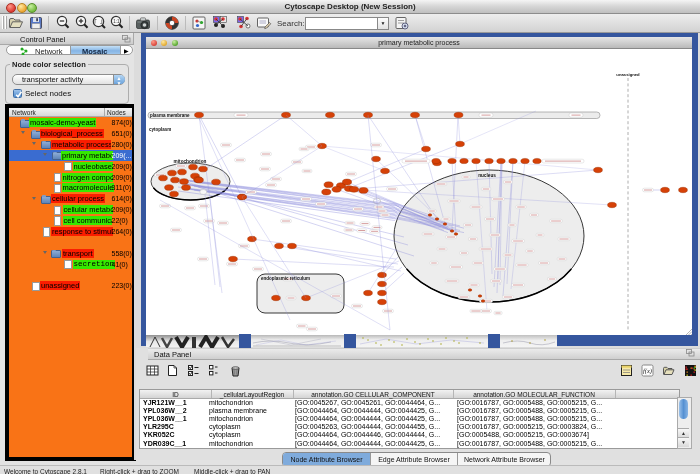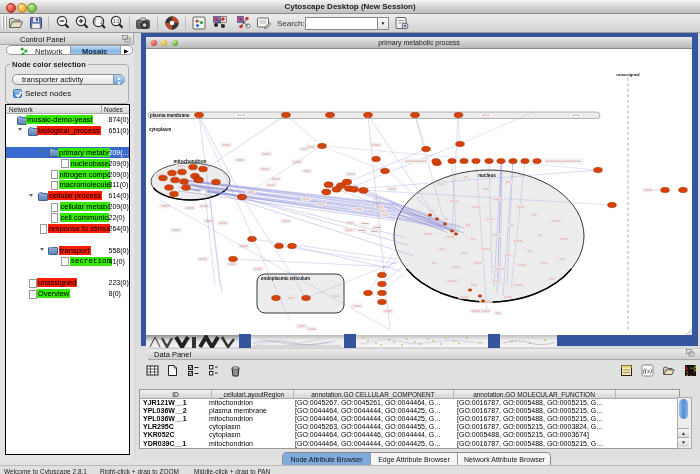--- a/index.html
+++ b/index.html
@@ -27,21 +27,21 @@
 #cptabs .arr{left:117px;top:1px;font-size:6px;color:#000;}
 #groupbox{left:5px;top:31px;width:122px;height:38px;border:1px solid #adadad;border-radius:4px;}
 #grouplbl{left:10px;top:26.5px;font-size:7.5px;font-weight:bold;color:#222;background:#e4e4e4;padding:0 2px;}
 #combo{left:12px;top:40.5px;width:111px;height:9px;background:linear-gradient(#ffffff,#e2e2e2);border:1px solid #8e8e8e;border-radius:5px;}
 #combo .cbt{left:9px;top:0.5px;font-size:7.5px;color:#111;}
 #combostep{left:100px;top:0px;width:11px;height:9px;background:linear-gradient(#b5d6f4,#6ba3dc);border-radius:0 5px 5px 0;border-left:1px solid #8e8e8e;}
 #combostep .u{position:absolute;left:2.5px;top:0.5px;font-size:5px;color:#fff;}
 #combostep .d{position:absolute;left:2.5px;top:5px;font-size:5px;color:#fff;}
 #checkbox{left:13px;top:56px;width:7px;height:7px;background:linear-gradient(#9ec2ea,#4f8cce);border:1px solid #3f6ea6;border-radius:1.5px;}
 #cbLabel{left:25px;top:56px;font-size:8px;color:#111;}
-#treebox{left:5px;top:71px;width:123px;height:349px;background:#ffffff;border:1px solid #000000;}
+#treebox{left:5px;top:71px;width:123px;height:349px;background:#f97316;border:4px solid #000000;}
 #treehead{left:0;top:0;width:123px;height:8px;background:linear-gradient(#f4f4f4,#d8d8d8);border-bottom:1px solid #aaa;}
 #treehead .h1{position:absolute;left:3px;top:1px;font-size:6.5px;color:#222;}
 #treehead .h2{position:absolute;left:98px;top:1px;font-size:6.5px;color:#222;}
 #treehead .sep{position:absolute;left:95px;top:0;width:1px;height:8px;background:#aaa;}
 .trow{position:absolute;left:0;width:123px;height:10.9px;}
 .trow .lbl{position:absolute;top:0.8px;font-size:7.5px;color:#000;line-height:9px;padding:0 1px;white-space:nowrap;overflow:hidden;}
 .trow .cnt{position:absolute;left:102.5px;top:1.8px;font-size:7px;color:#000;}
 .grn{background:#35e800;}
 .red{background:#fb1d00;}
 .tarr{position:absolute;top:3px;width:0;height:0;border-left:2.8px solid transparent;border-right:2.8px solid transparent;border-top:3.8px solid #666;}
@@ -231,20 +231,26 @@
         <span class="fold" style="left:10.5px"></span>
         <span class="lbl grn" style="left:20px;">mosaic-demo-yeast</span>
         <span class="cnt" style="">874(0)</span>
       </div>
 <div class="trow" style="top:20.4px;">
         <span class="tarr" style="left:12px"></span>
         <span class="fold" style="left:21.5px"></span>
         <span class="lbl red" style="left:31px;">biological_process</span>
         <span class="cnt" style="">651(0)</span>
       </div>
+<div class="trow" style="top:31.2px;">
+        <span class="tarr" style="left:23px"></span>
+        <span class="fold" style="left:32px"></span>
+        <span class="lbl red" style="left:42px;width:58px;">metabolic process</span>
+        <span class="cnt" style="">280(0)</span>
+      </div>
 <div class="trow" style="top:42.1px;background:#3a6cd0;">
         <span class="tarr" style="left:34px"></span>
         <span class="fold" style="left:42.5px"></span>
         <span class="lbl grn" style="left:52px;width:50px;">primary metabo</span>
         <span class="cnt" style="color:#fff;">209(...</span>
       </div>
 <div class="trow" style="top:53.0px;">
         <span class="doc" style="left:55px"></span>
         <span class="lbl grn" style="left:63.5px;width:38px;">nucleobase-</span>
         <span class="cnt" style="">209(0)</span>
@@ -288,25 +294,20 @@
       </div>
 <div class="trow" style="top:150.8px;">
         <span class="doc" style="left:55px"></span>
         <span class="lbl grn" style="left:63.5px;font-family:Liberation Mono, monospace;">secretion</span>
         <span class="cnt" style="">41(0)</span>
       </div>
 <div class="trow" style="top:172.5px;">
         <span class="doc" style="left:23px"></span>
         <span class="lbl red" style="left:31px;">unassigned</span>
         <span class="cnt" style="">223(0)</span>
-      </div>
-<div class="trow" style="top:183.4px;">
-        <span class="doc" style="left:23px"></span>
-        <span class="lbl grn" style="left:31px;">Overview</span>
-        <span class="cnt" style="">8(0)</span>
       </div>
     </div>
 </div>
 <div id="desktop" class="abs">
   <div id="netwin" class="abs">
     <div id="nettitle" class="abs">
       <div class="tl abs" style="left:5px;top:2.5px;width:6px;height:6px;background:radial-gradient(circle at 35% 30%,#ff9a8a,#d8453a 70%);"></div>
       <div class="tl abs" style="left:15px;top:2.5px;width:6px;height:6px;background:radial-gradient(circle at 35% 30%,#ffe9a0,#e2a92f 70%);"></div>
       <div class="tl abs" style="left:26px;top:2.5px;width:6px;height:6px;background:radial-gradient(circle at 35% 30%,#c8f0a0,#57a52f 70%);"></div>
       <div class="t">primary metabolic process</div>

